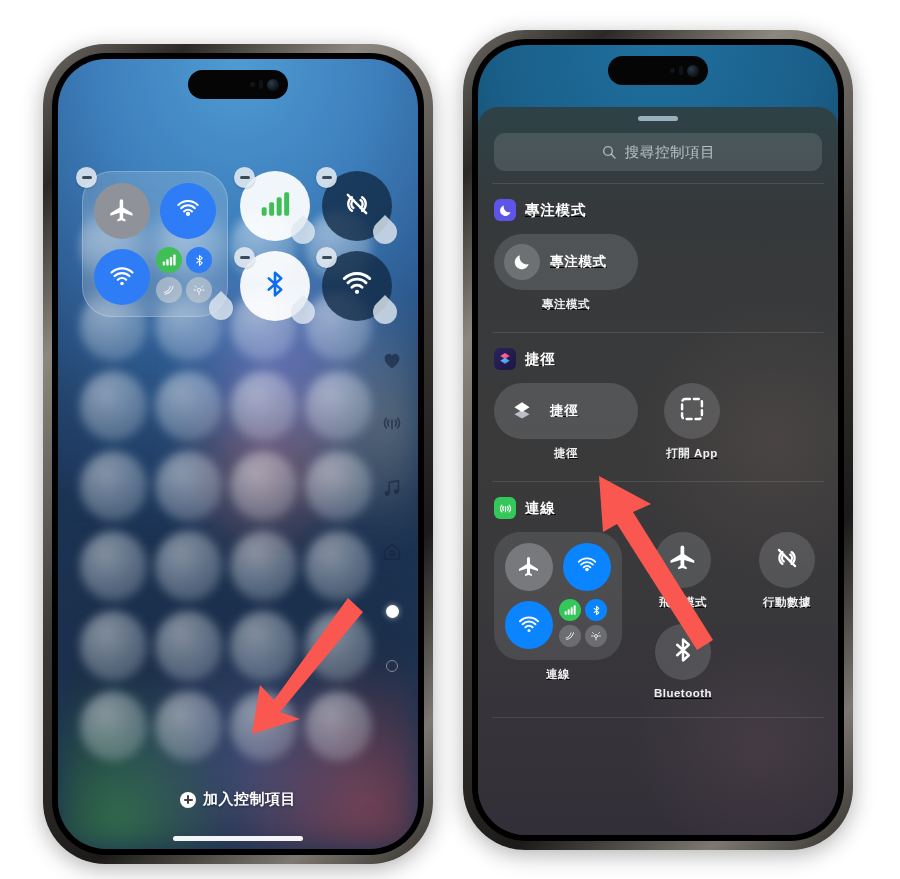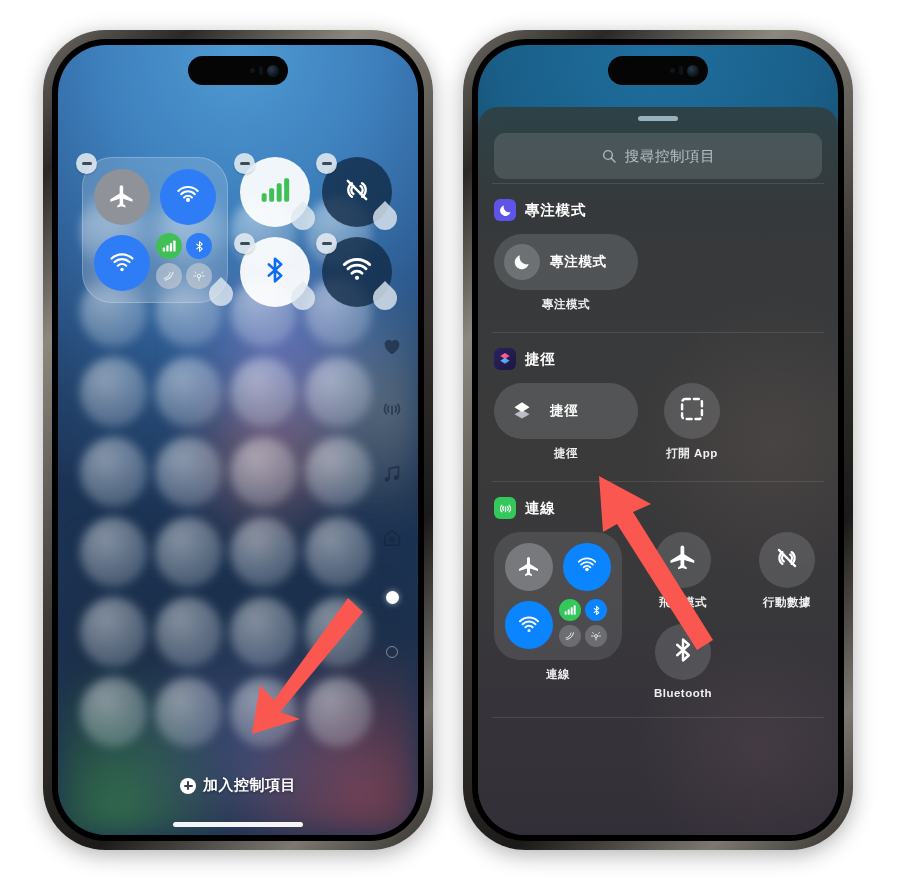--- a/index.html
+++ b/index.html
@@ -14,21 +14,21 @@
 
   
   .phone {
     position: absolute;
     width: 390px; height: 820px;
     border-radius: 62px;
     background: linear-gradient(135deg,#6e6a64 0%,#2b2825 12%,#8d887f 26%,#3a3734 50%,#1c1a18 72%,#7d7871 88%,#322f2c 100%);
     padding: 9px;
     box-shadow: 0 5px 22px rgba(0,0,0,.30);
   }
-  #phone-left  { left: 43px;  top: 30px; padding-left: 40px; }
+  #phone-left  { left: 43px;  top: 44px; padding-left: 40px; }
   #phone-right { left: 463px; top: 30px; }
   .bezel {
     position:absolute; left:9px; top:9px; right:9px; bottom:9px;
     border-radius: 54px; background:#000; padding:6px;
   }
   .screen {
     position:relative; width:100%; height:100%;
     border-radius: 48px; overflow:hidden;
   }
 
@@ -179,29 +179,29 @@
     position:absolute; inset:0; pointer-events:none;
     background:
       radial-gradient(55% 28% at 82% 46%, rgba(150,120,110,.16) 0%, rgba(150,120,110,0) 70%),
       radial-gradient(50% 22% at 78% 88%, rgba(160,110,130,.14) 0%, rgba(160,110,130,0) 70%);
   }
   .grabber {
     position:absolute; left:50%; transform:translateX(-50%); top:9px;
     width:40px;height:5px;border-radius:3px;background:rgba(200,225,235,.70);
   }
   .search-bar {
-    position:absolute; left:16px; right:16px; top:26px; height:46px;
+    position:absolute; left:16px; right:16px; top:26px; height:38px;
     border-radius:11px; background: rgba(255,255,255,.12);
     display:flex; align-items:center; justify-content:center; gap:8px;
   }
   .search-bar .sq { width:16px;height:16px; color: rgba(226,236,242,.66); }
   .search-bar .sq svg { width:100%;height:100%; display:block; }
   .search-ph { color: rgba(226,236,242,.70); font-size:14.5px; letter-spacing:.6px; }
 
-  .sheet-scroll { position:absolute; left:0; right:0; top:76px; bottom:0; }
+  .sheet-scroll { position:absolute; left:0; right:0; top:76px; bottom:0;text-decoration:underline; }
   .divider { height:1px; background: rgba(255,255,255,.11); margin: 0 14px; }
 
   .section { padding: 15px 16px 6px 16px; }
   .sec-head { display:flex; align-items:center; gap:9px; margin-bottom: 13px; }
   .app-ic { width:22px;height:22px;border-radius:6px; display:flex;align-items:center;justify-content:center; flex:none; }
   .app-ic svg { display:block; }
   .sec-title { color:#fff; font-size:14.5px; font-weight:700; letter-spacing:.8px; }
 
   .ctrl-row { display:flex; align-items:flex-start; gap: 18px; }
   .ctrl-item { display:flex; flex-direction:column; align-items:center; gap:7px; }

